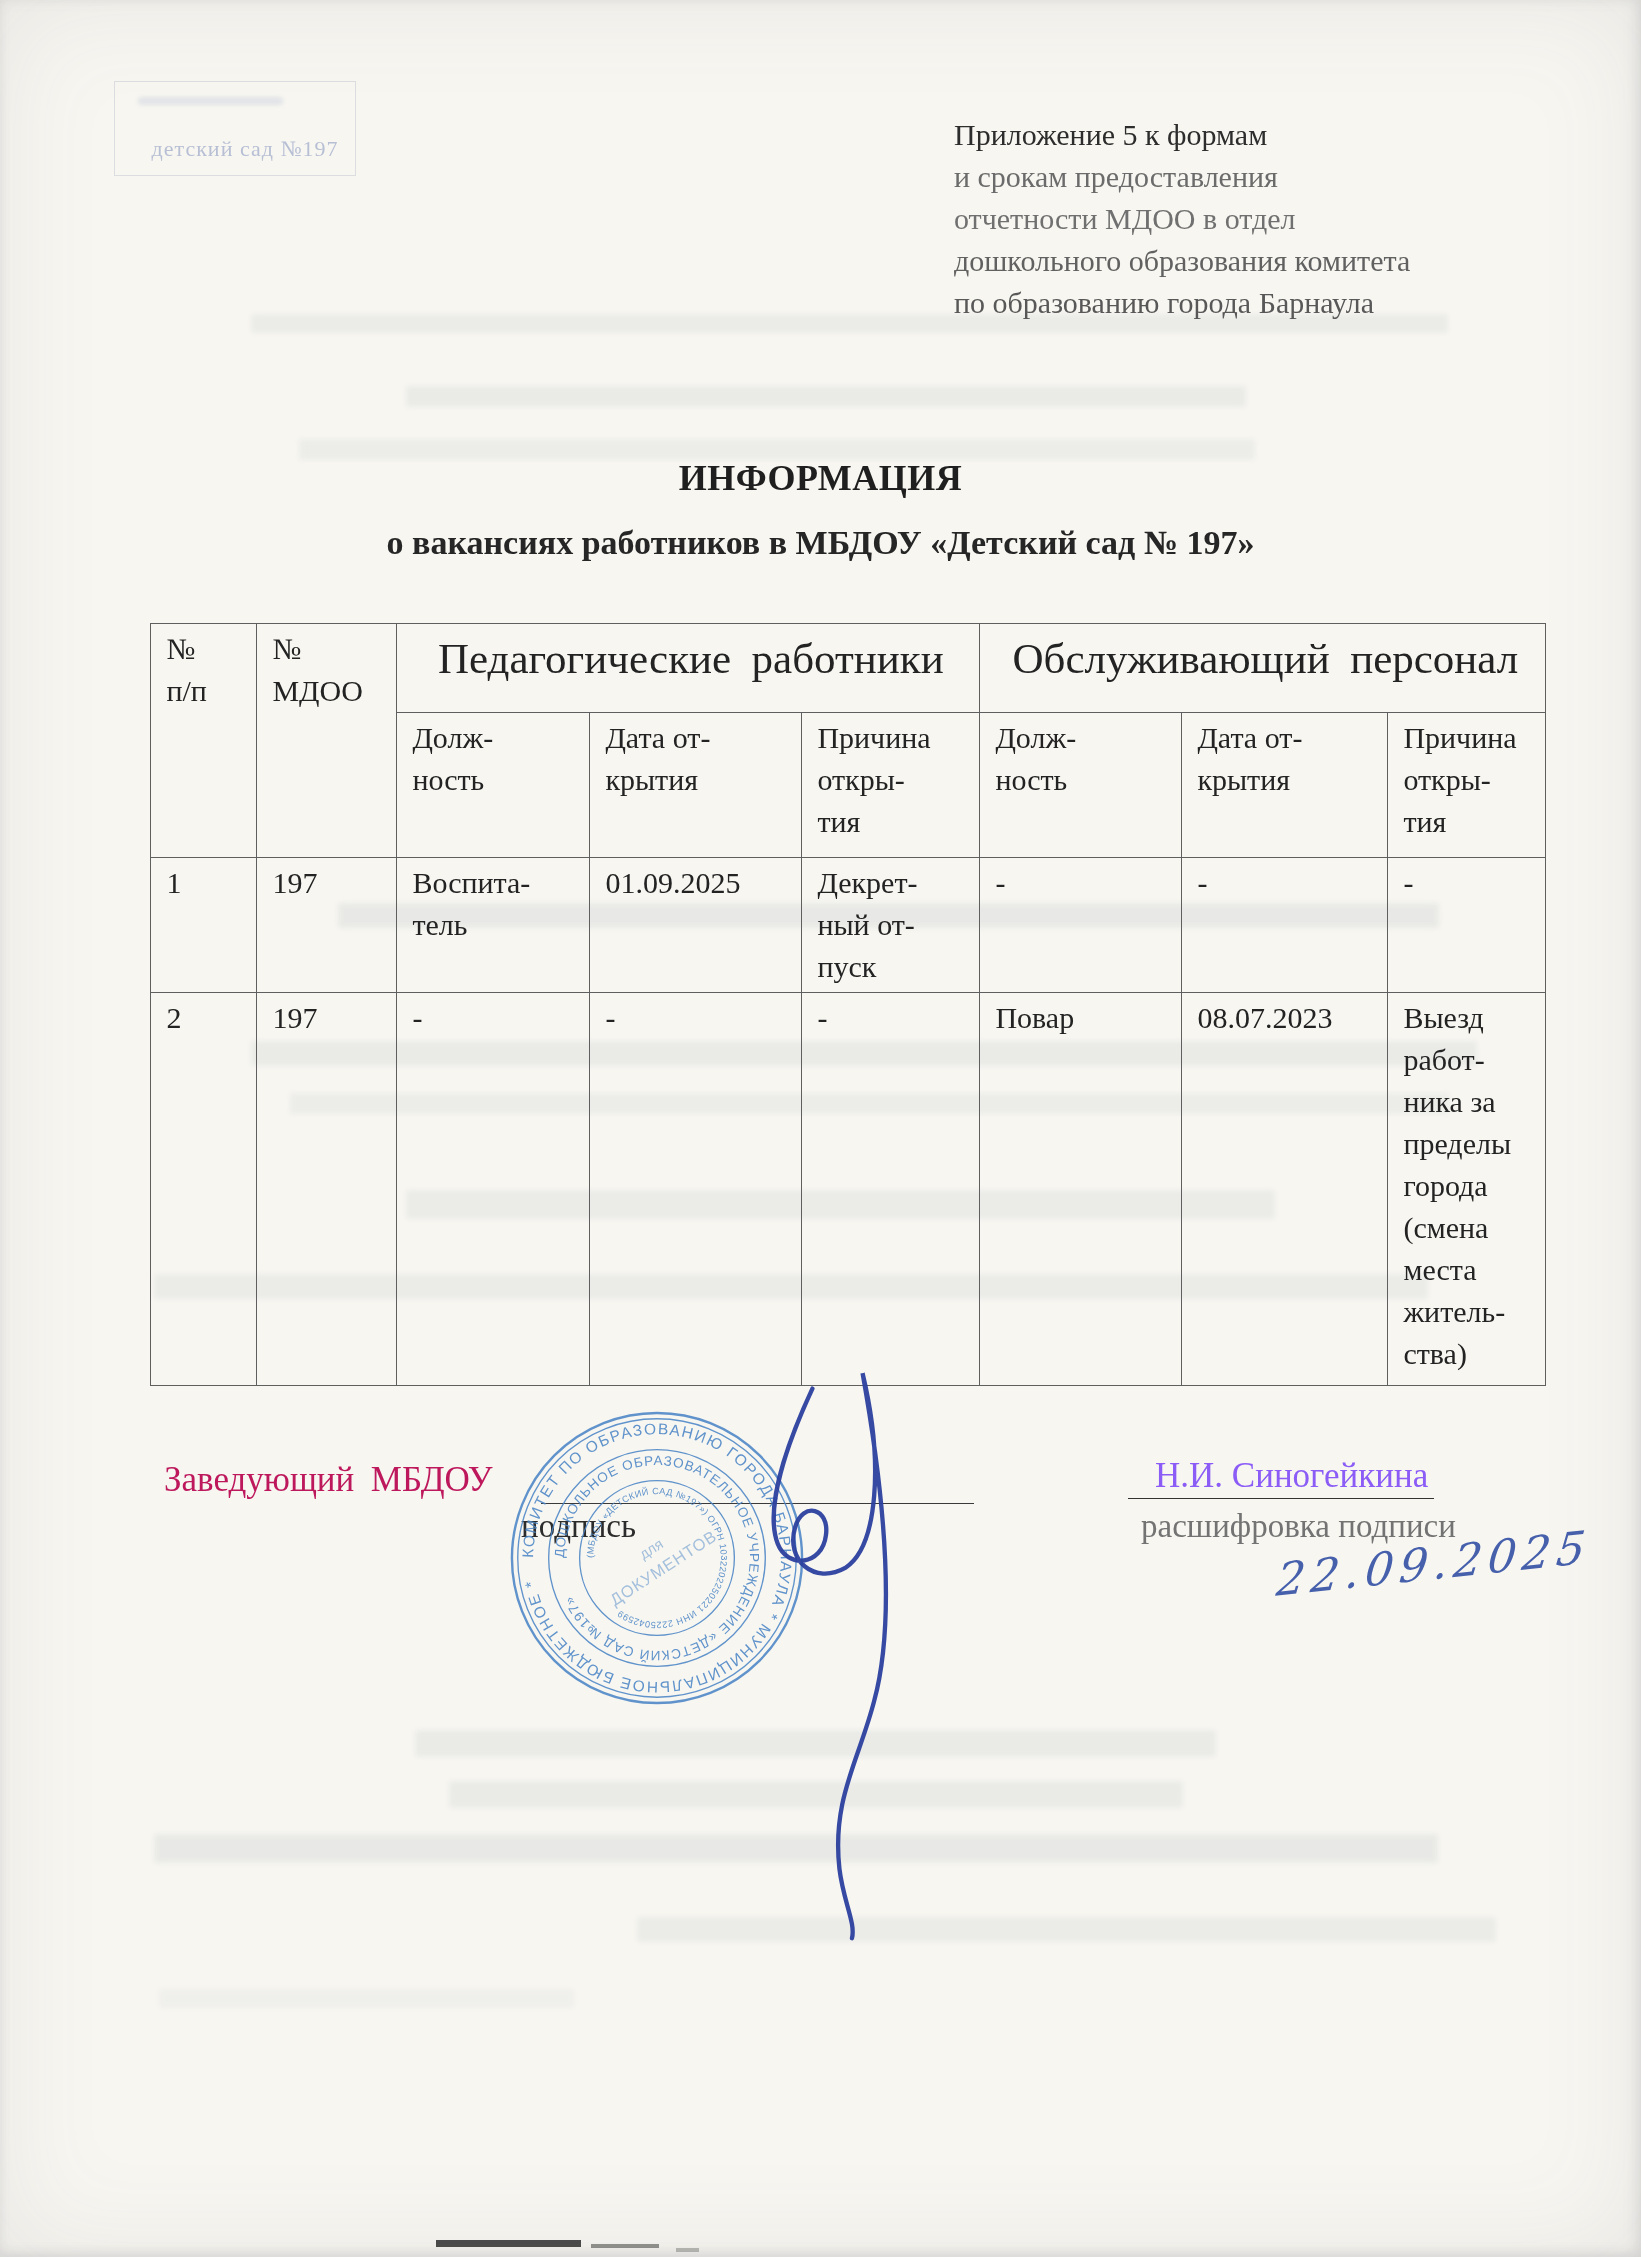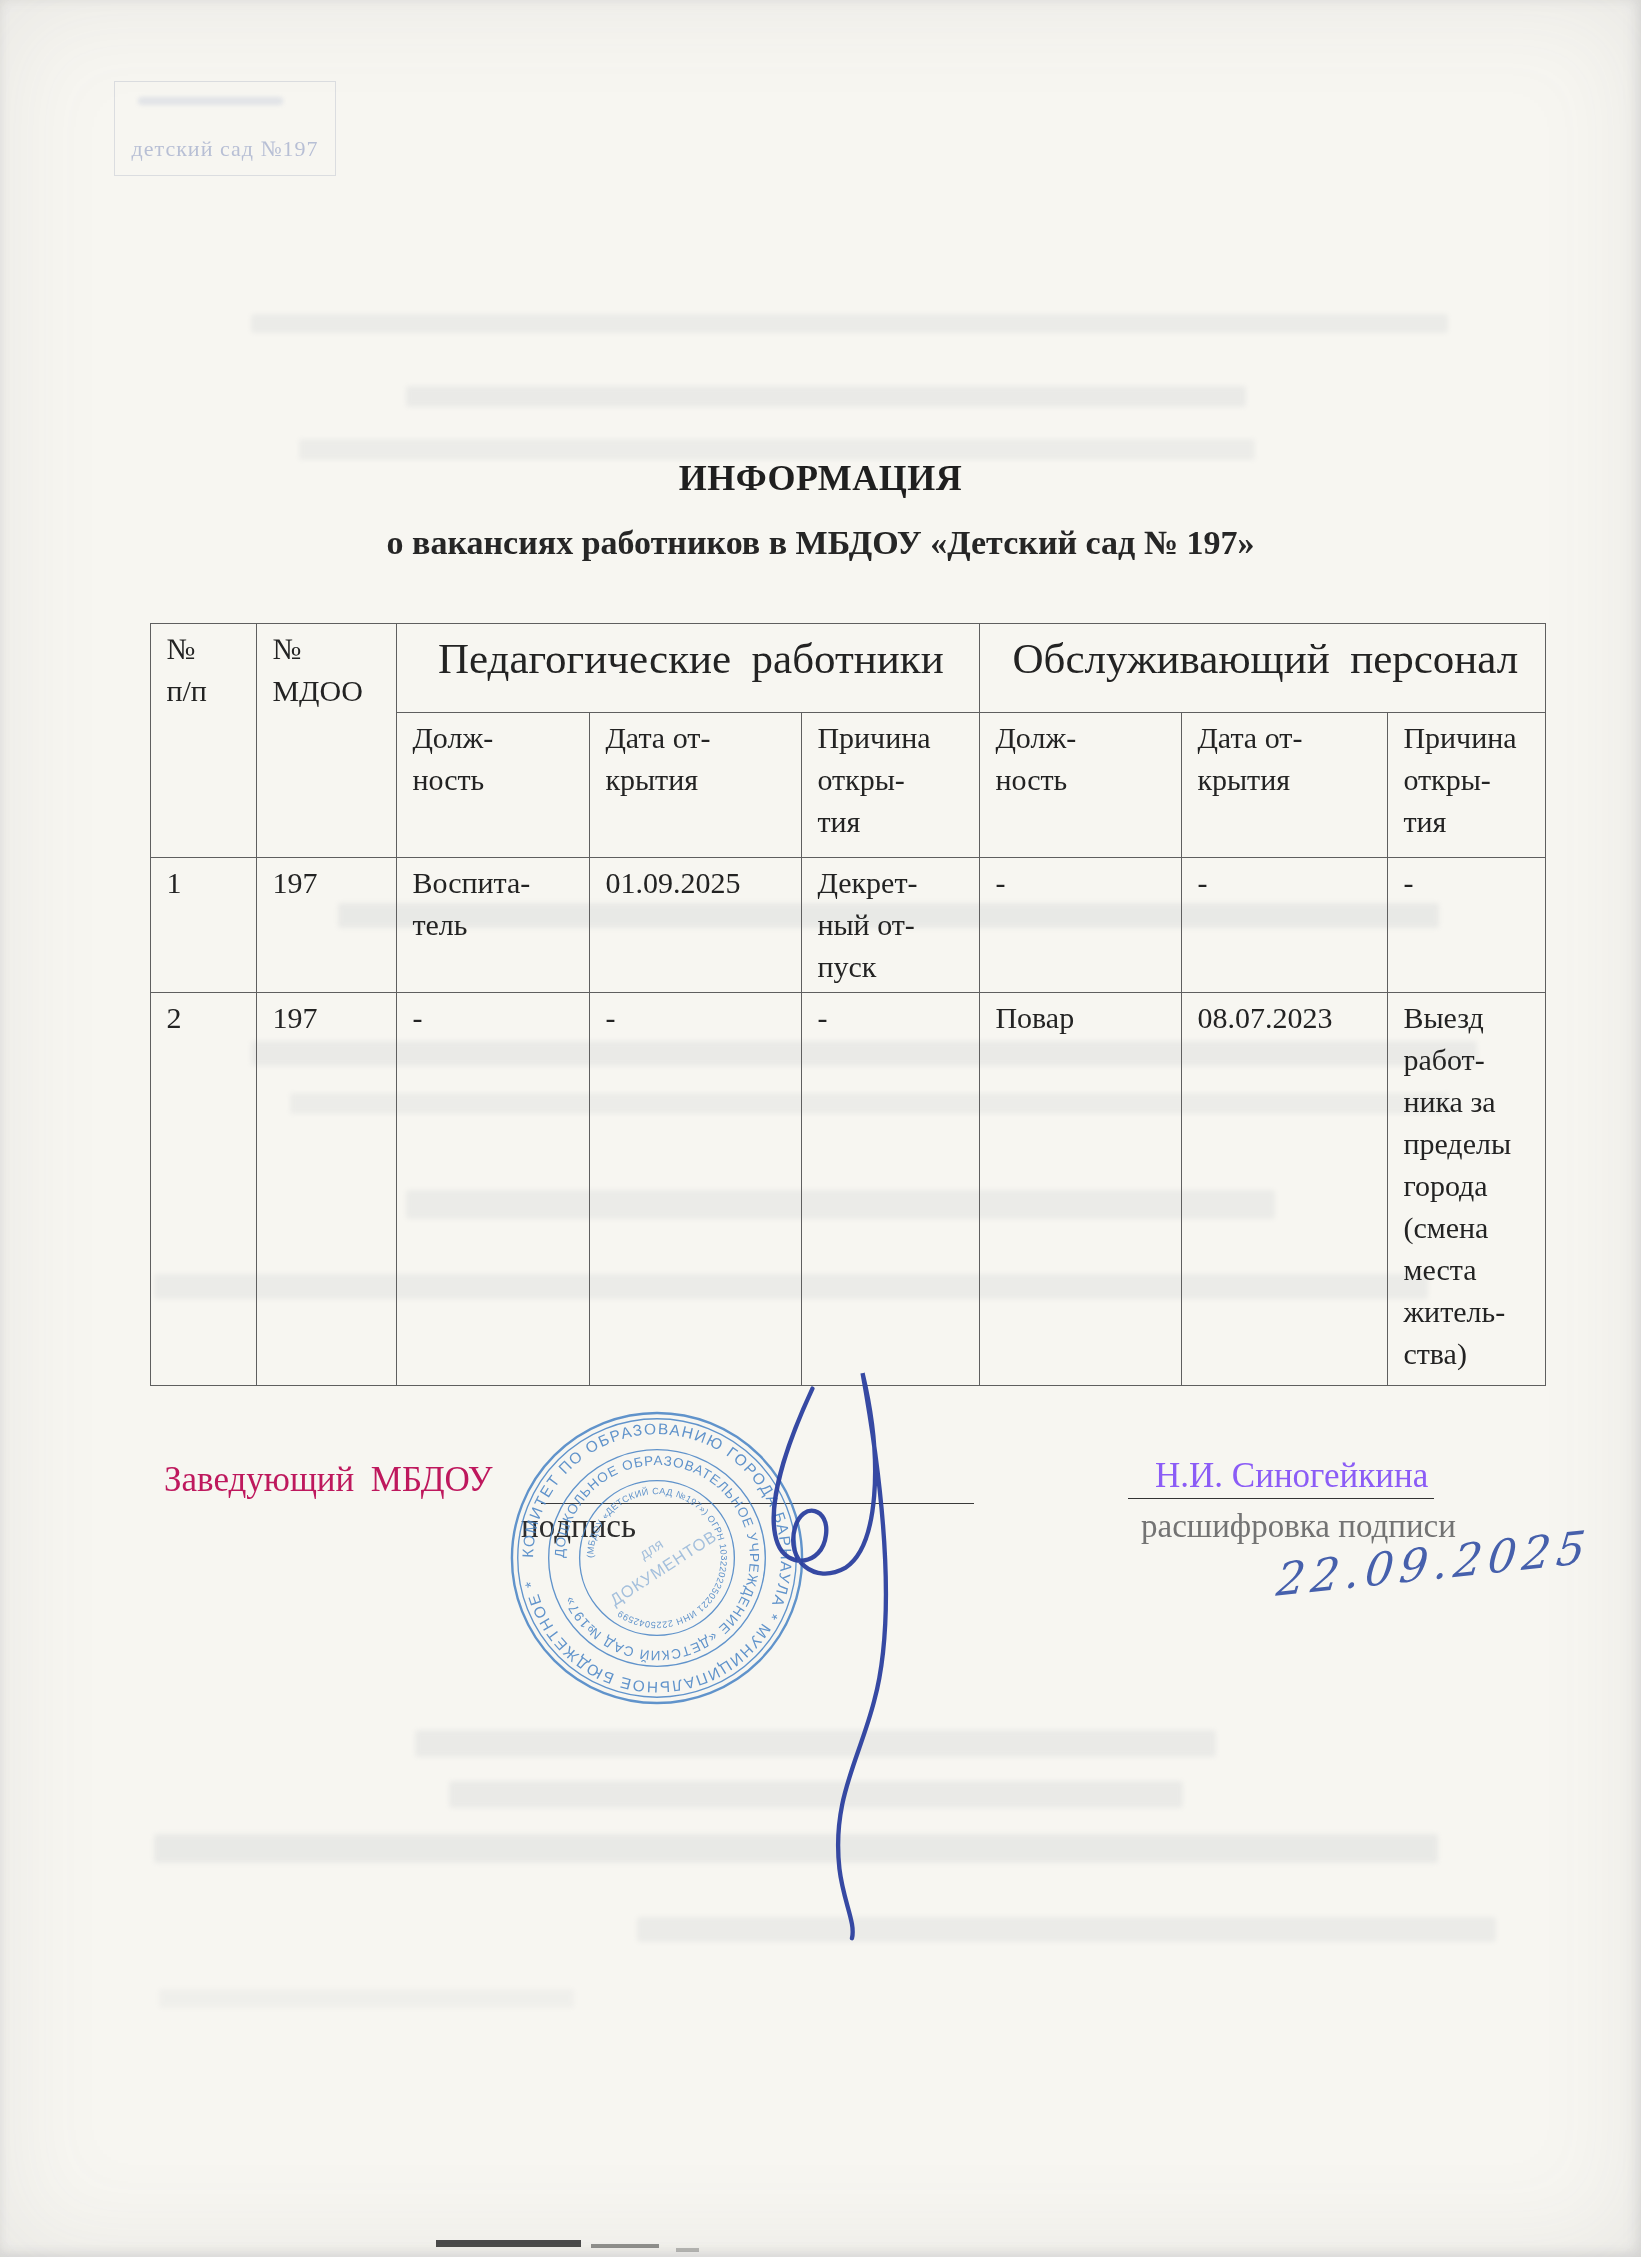--- a/index.html
+++ b/index.html
@@ -14,21 +14,21 @@
     box-shadow: inset 0 0 106px rgba(100,100,110,.10), inset -5.8px 0 13.5px rgba(120,120,130,.10), inset 0 -4.8px 11.6px rgba(120,120,130,.12);
   }
 
   
   .bleed { position:absolute; background:#86909c; filter:blur(2.9px); border-radius:2.9px; }
 
   
   .corner-stamp {
     position:absolute; left:114px; top:81px; width:220px; height:93px;
     border:1.9px solid rgba(110,125,160,.20);
-    display:flex; align-items:flex-end; justify-content:center;
+    display:flex; align-items:flex-end; justify-content:center;padding-left:20px;
   }
   .corner-stamp .cs-text {
     color:rgba(95,115,175,.42); font-size:22px; letter-spacing:1px;
     padding-bottom:13.5px; filter:blur(0.4px);
   }
   .corner-stamp .cs-squiggle {
     position:absolute; left:23px; top:15.4px; width:145px; height:7.7px;
     background:rgba(110,130,180,.16); filter:blur(1.9px); border-radius:3.9px;
   }
 
@@ -101,20 +101,27 @@
   <div class="bleed" style="left:449px;top:1781px;width:734px;height:27px;opacity:.11"></div>
   <div class="bleed" style="left:154px;top:1834px;width:1284px;height:29px;opacity:.12"></div>
   <div class="bleed" style="left:637px;top:1917px;width:859px;height:25px;opacity:.10"></div>
   <div class="bleed" style="left:159px;top:1989px;width:415px;height:19.3px;opacity:.06"></div>
 
   <div class="corner-stamp">
     <div class="cs-squiggle"></div>
     <div class="cs-text">детский сад №197</div>
   </div>
 
+  <div class="appendix">
+    <div>Приложение 5  к  формам</div>
+    <div>и срокам предоставления</div>
+    <div>отчетности  МДОО в отдел</div>
+    <div>дошкольного образования комитета</div>
+    <div>по образованию города Барнаула</div>
+  </div>
 
   <div class="title">ИНФОРМАЦИЯ</div>
   <div class="subtitle">о вакансиях работников в МБДОУ «Детский сад № 197»</div>
 
   <table class="doc-table">
     <colgroup>
       <col style="width:106px">
         <col style="width:140px">
         <col style="width:193px">
         <col style="width:212px">

